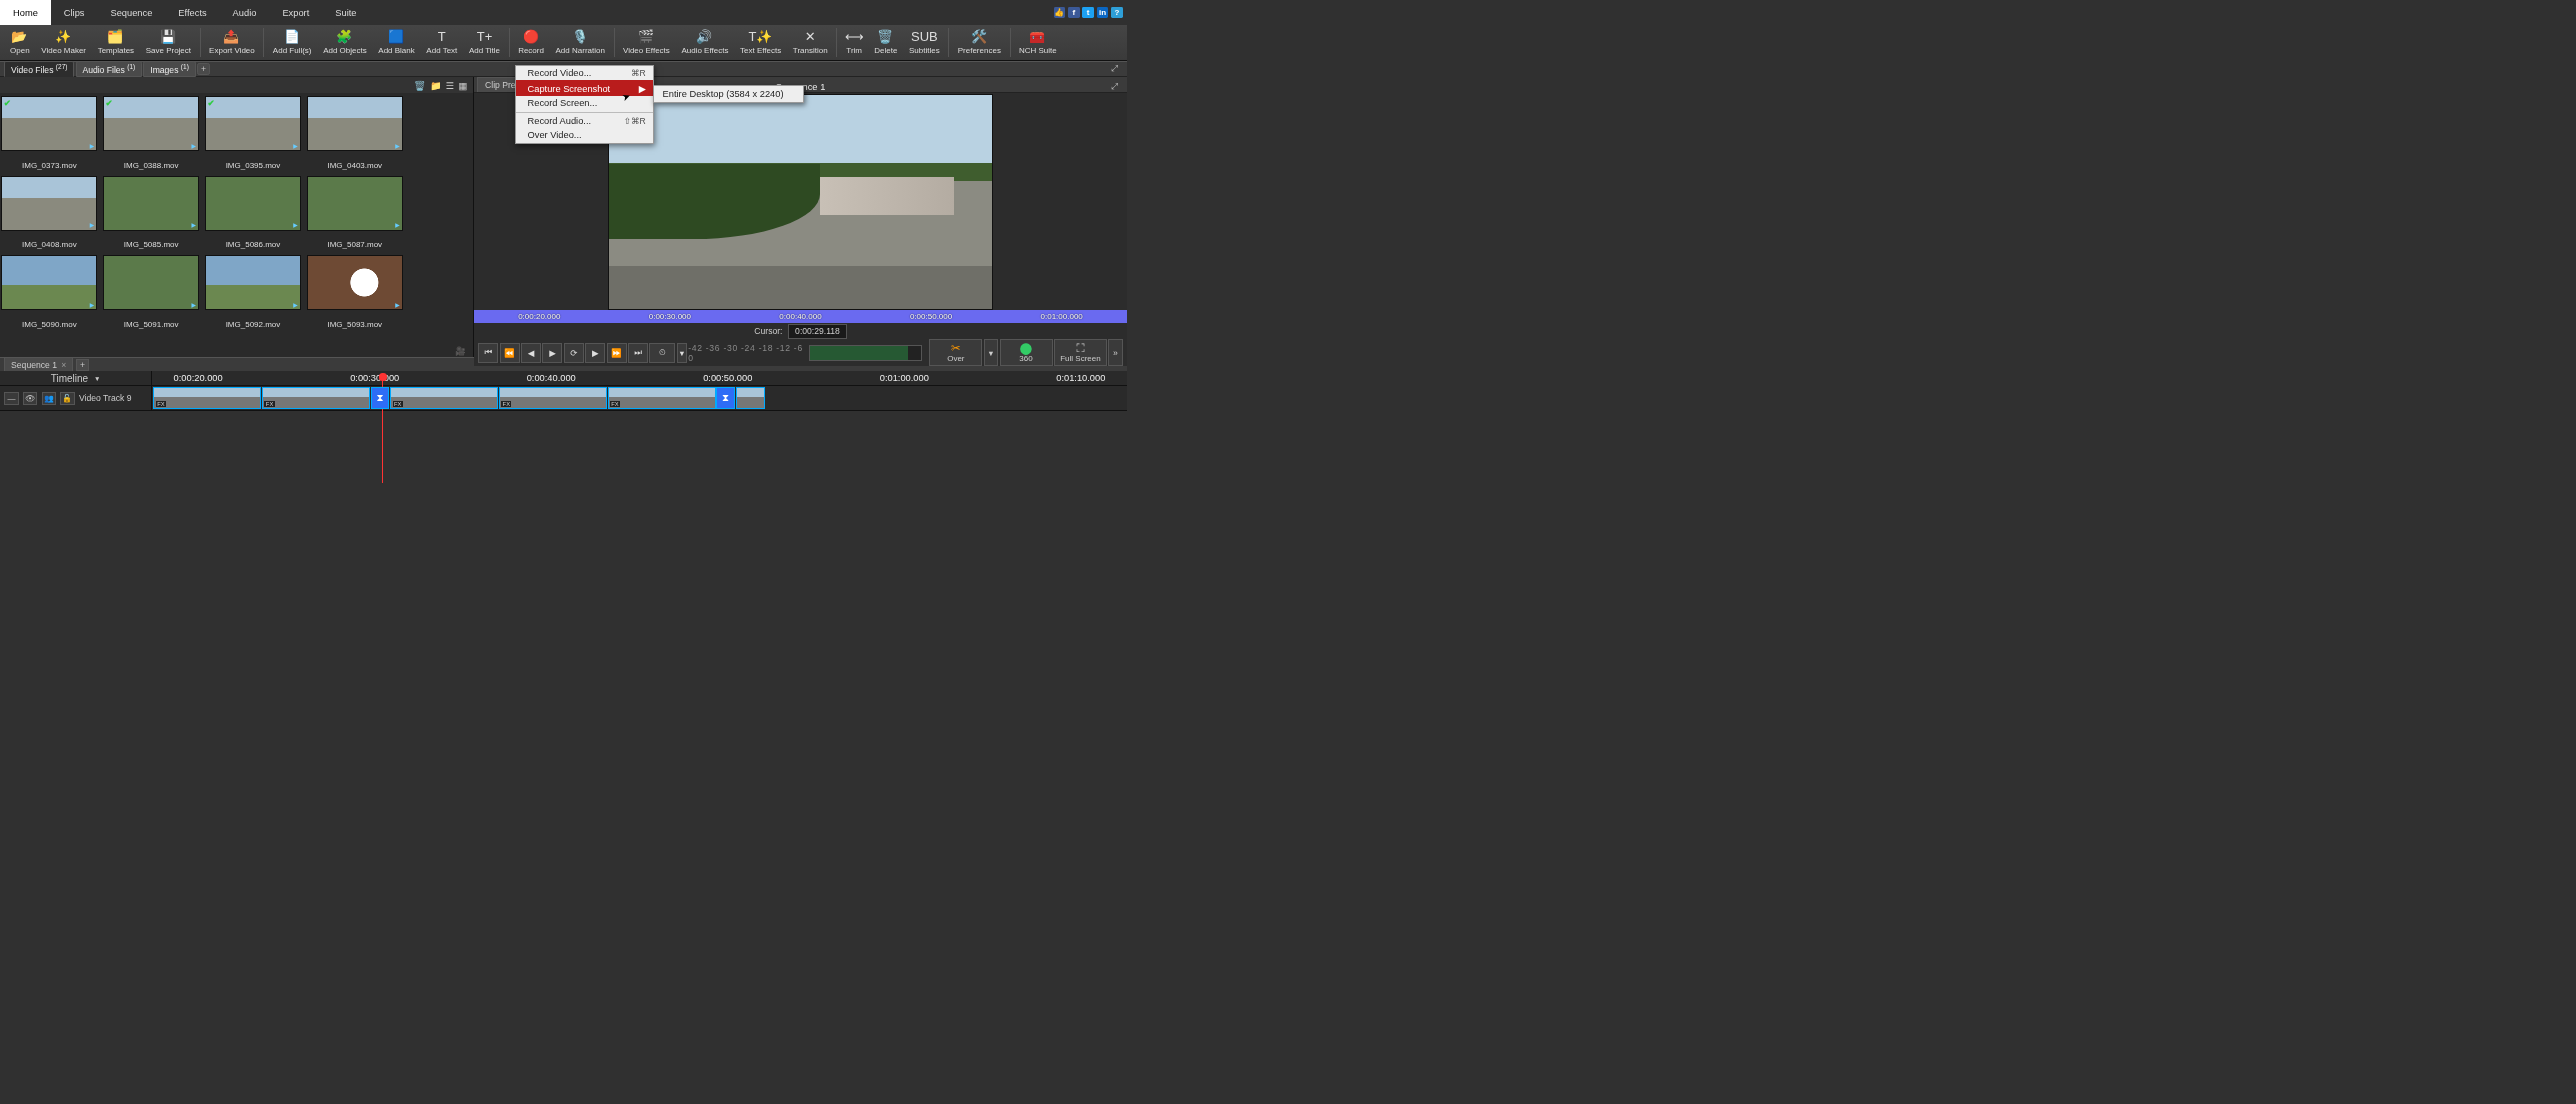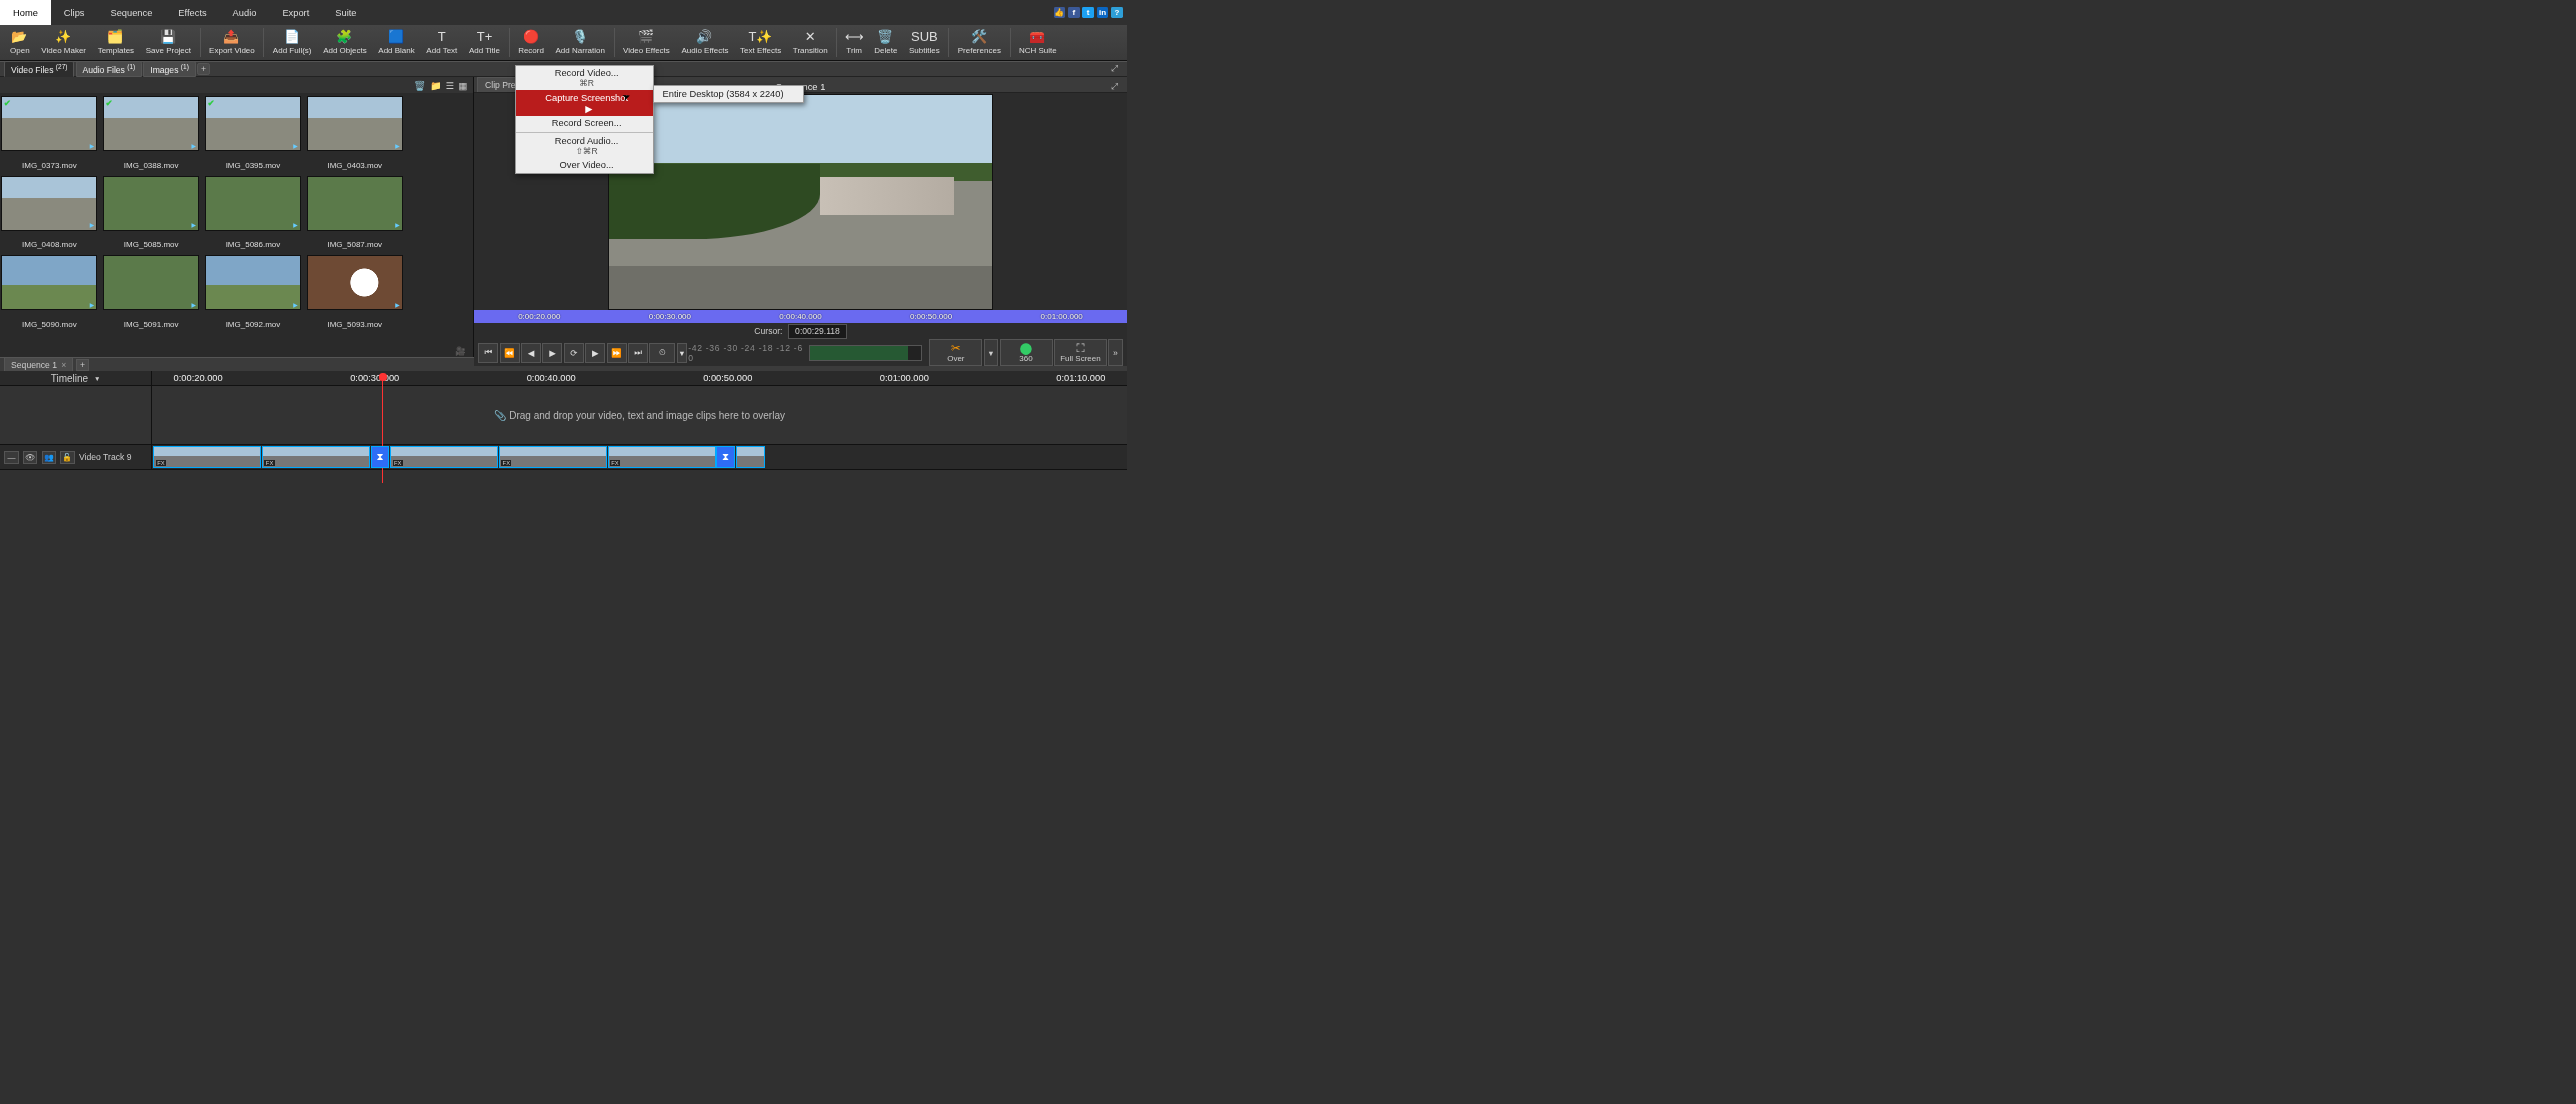--- a/index.html
+++ b/index.html
@@ -70,21 +70,21 @@
 .jog .bar { width: 115px; height: 16px; background: #222; border: 0.7px solid #555; margin-right: 5.8px; position: relative; }
 .jog .bar::after { content:""; position:absolute; left:0; top:0; bottom:0; width:88%; background:#3f6; opacity:.25; }
 .action-block { display: flex; flex-direction: column; align-items: center; justify-content: center; width: 53px; height: 27px; border: 0.7px solid #555; background: #3a3a3a; cursor: pointer; gap: 0; font-size: 8px; }
 .action-block .ic { font-size: 11.5px; line-height: 1; }
 .action-block.green .ic { color: #3c6; }
 .action-block.orange .ic { color: #f90; }
 .arrow-btn { width: 14.4px; height: 27px; display:flex; align-items:center; justify-content:center; border:0.7px solid #555; background:#3a3a3a; cursor:pointer; }
 
 
 .ctx { position: absolute; left: 515px; top: 65px; width: 139px; background: #eee; color: #222; border: 0.7px solid #999; box-shadow: 1.4px 2.2px 5.8px rgba(0,0,0,.5); font-size: 9.3px; z-index: 50; }
-.ctx .row { display: flex; align-items: center; padding: 2.2px 7.2px 2.2px 11.5px; flex-direction: column; }
+.ctx .row { display: flex; align-items: flex-end; padding: 2.2px 7.2px 2.2px 11.5px; }
 .ctx .row:hover, .ctx .row.hl { background: #b91c1c; color: #fff; }
 .ctx .row .lbl { flex: 1; }
 .ctx .row .sc { font-size: 8.6px; opacity: .8; }
 .ctx .row .ar { margin-left: 4.3px; }
 .ctx hr { border: none; border-top: 0.7px solid #bbb; margin: 1.4px 0; }
 .ctx-sub { position: absolute; left: 653px; top: 85px; width: 151px; background: #eee; color: #222; border: 0.7px solid #999; box-shadow: 1.4px 2.2px 5.8px rgba(0,0,0,.5); font-size: 9.3px; z-index: 51; }
 .ctx-sub .row { padding: 2.9px 8.6px; }
 .cursor-ptr { position: absolute; left: 622px; top: 91px; z-index: 60; font-size: 10px; color: #000; transform: rotate(-20deg); }
 
 
@@ -404,24 +404,20 @@
     <div class="tl-ticks">
       <span>0:00:20.000</span>
       <span>0:00:30.000</span>
       <span>0:00:40.000</span>
       <span>0:00:50.000</span>
       <span>0:01:00.000</span>
       <span>0:01:10.000</span>
       <div class="playhead"></div>
     </div>
   </div>
-  <div class="tl-overlay">
-    <div class="tl-side"></div>
-    <div class="msg">📎 <span>Drag and drop your video, text and image clips here to overlay</span></div>
-  </div>
   <div class="tl-track">
     <div class="hdr">
       <span class="ibox">—</span>
       <span class="ibox">👁</span>
       <span class="ibox">👥</span>
       <span class="ibox">🔓</span>
       <span>Video Track 9</span>
     </div>
     <div class="clips">
       <div class="tclip">

